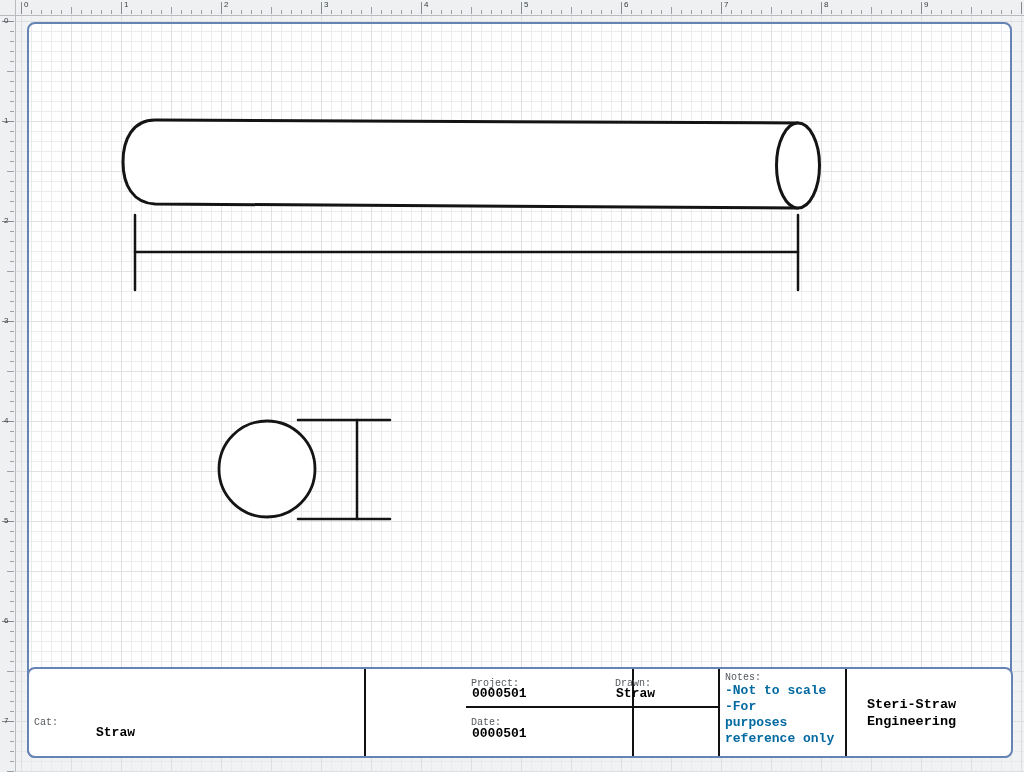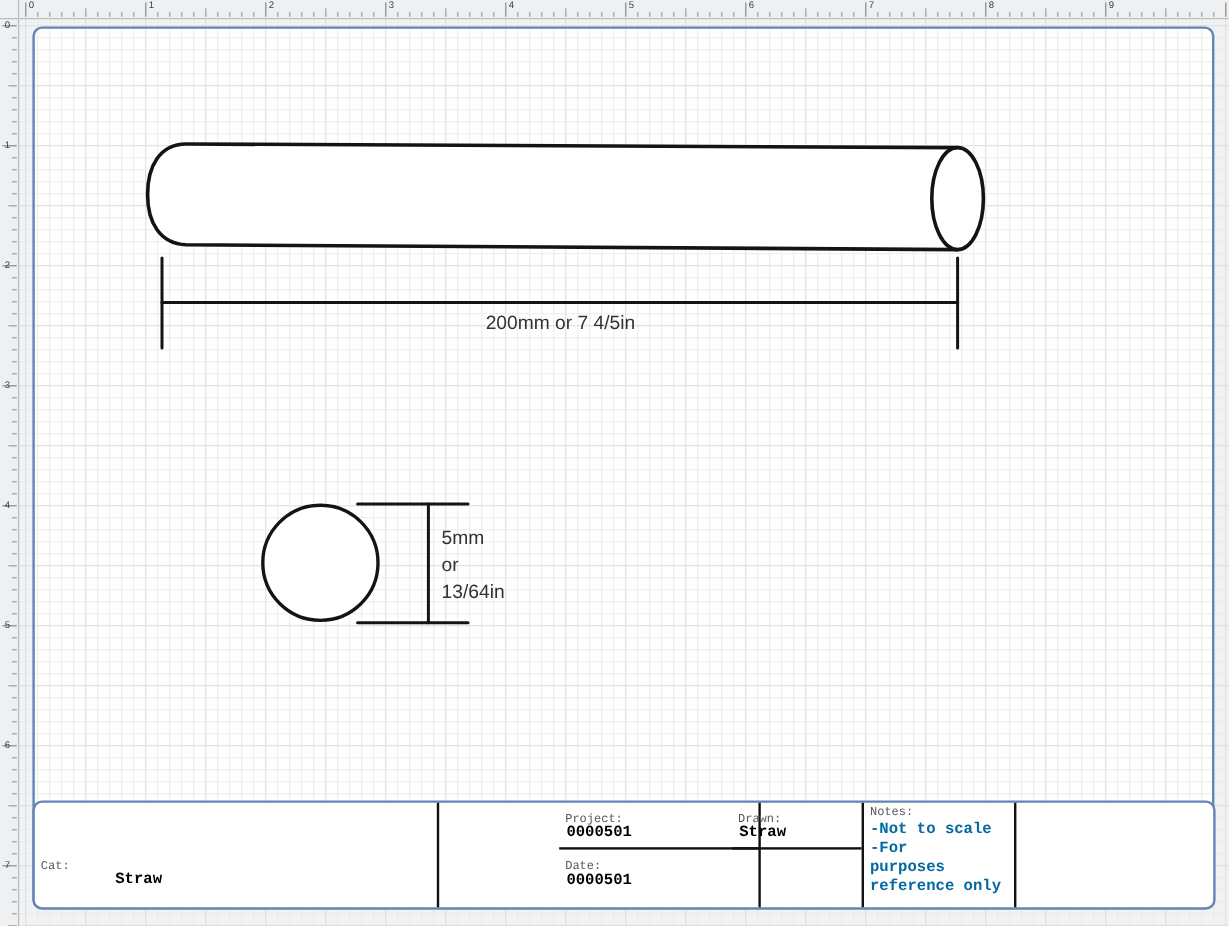--- a/index.html
+++ b/index.html
@@ -292,27 +292,21 @@
 
     <circle cx="267" cy="469" r="48" fill="#ffffff" stroke="#141414" stroke-width="2.8"></circle>
 
     <g stroke="#141414" stroke-width="2.5" stroke-linecap="round">
       <line x1="298" y1="420" x2="390" y2="420"></line>
       <line x1="298" y1="519" x2="390" y2="519"></line>
       <line x1="357" y1="420" x2="357" y2="519"></line>
     </g>
   </svg>
 
-  <div class="dim-text dim-length">200mm or 7 4/5in</div>
-
-  <div class="dim-text dim-diameter">
-    <div>5mm</div>
-    <div>or</div>
-    <div>13/64in</div>
-  </div>
+
 
   <div class="tb">
 
     <div class="col vline" style="left:0;width:337px;">
       <div class="r2 cell">
         <span class="tb-label">Cat:</span>
         <span class="tb-value" style="left:67px;top:17px;">Straw</span>
       </div>
     </div>
 
@@ -338,15 +332,23 @@
     <div class="col vline" style="left:691px;width:127px;">
       <div class="full cell">
         <div class="tb-label">Notes:</div>
         <div class="notes-line">-Not to scale</div>
         <div class="notes-line">-For</div>
         <div class="notes-line">purposes</div>
         <div class="notes-line">reference only</div>
       </div>
     </div>
 
+    <div class="col" style="left:818px;right:0;">
+      <div class="full">
+        <div class="company">
+          <div class="company-line">Steri-Straw</div>
+          <div class="company-line">Engineering</div>
+        </div>
+      </div>
+    </div>
 
   </div>
 </div>
 
 </body></html>

